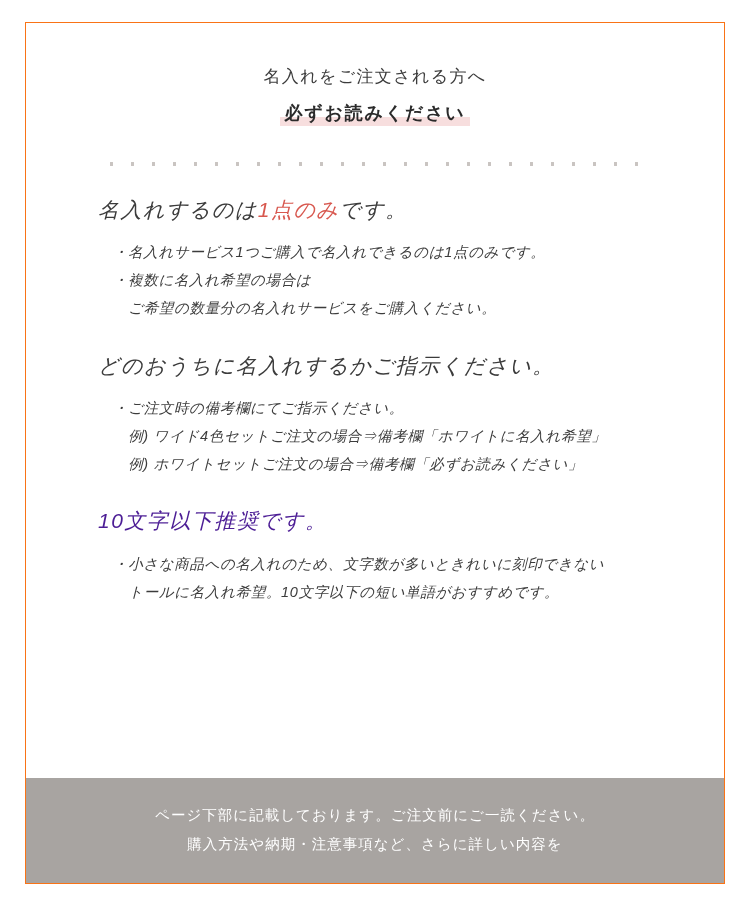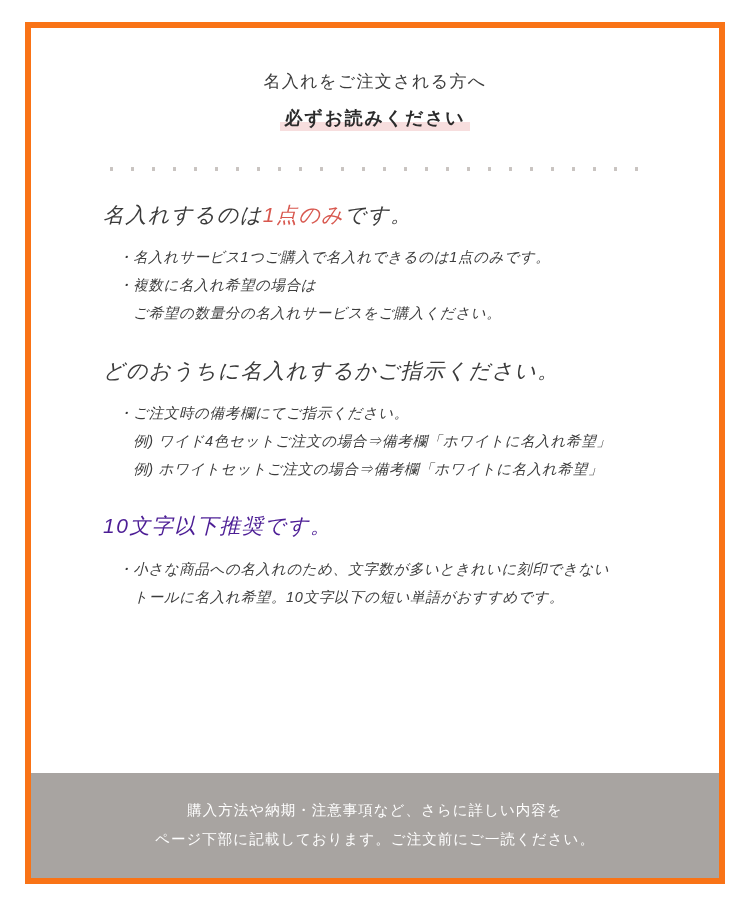--- a/index.html
+++ b/index.html
@@ -22,21 +22,21 @@
     box-sizing: border-box;
     padding: 22px 25px 22px 25px;
   }
 
   
   .frame {
     position: relative;
     width: 700px;
     height: 862px;
     box-sizing: border-box;
-    border: 6px solid #f97316;
+    border: 1px solid #f97316;
     background: #ffffff;
     display: flex;
     flex-direction: column;
   }
 
   .content {
     flex: 1 1 auto;
     padding: 42px 0 0 0;
     box-sizing: border-box;
   }
@@ -162,35 +162,35 @@
             <li class="bullet">・複数に名入れ希望の場合は</li>
             <li class="bullet indent">ご希望の数量分の名入れサービスをご購入ください。</li>
           </ul>
         </div>
 
         <div class="section">
           <h3 class="sec-title">どのおうちに名入れするかご指示ください。</h3>
           <ul class="bullets">
             <li class="bullet">・ご注文時の備考欄にてご指示ください。</li>
             <li class="bullet indent">例) ワイド4色セットご注文の場合⇒備考欄「ホワイトに名入れ希望」</li>
-            <li class="bullet indent">例) ホワイトセットご注文の場合⇒備考欄「ホワイトに名入れ希望」</li>
+            <li class="bullet indent">例) ホワイトセットご注文の場合⇒備考欄「必ずお読みください」</li>
           </ul>
         </div>
 
         <div class="section">
           <h3 class="sec-title red">10文字以下推奨です。</h3>
           <ul class="bullets">
             <li class="bullet">・小さな商品への名入れのため、文字数が多いときれいに刻印できない</li>
             <li class="bullet indent">トールに名入れ希望。10文字以下の短い単語がおすすめです。</li>
           </ul>
         </div>
 
 
       </div>
     </div>
 
     <div class="footer">
+      <div class="footer-line">ページ下部に記載しております。ご注文前にご一読ください。</div>
       <div class="footer-line">購入方法や納期・注意事項など、さらに詳しい内容を</div>
-      <div class="footer-line">ページ下部に記載しております。ご注文前にご一読ください。</div>
     </div>
 
   </div>
 </div>
 
 </body></html>

